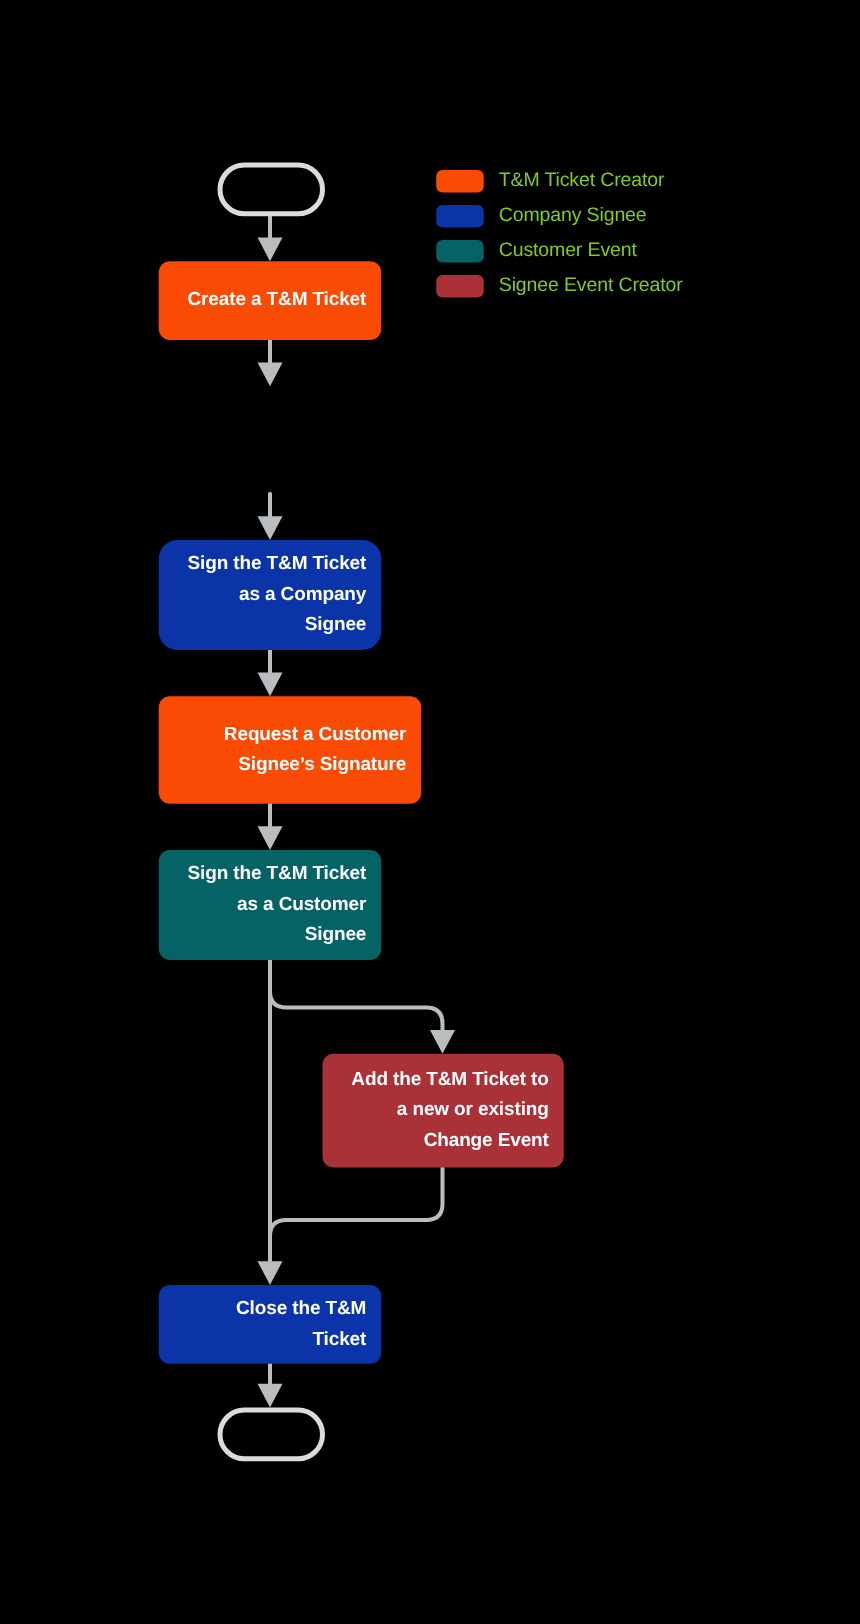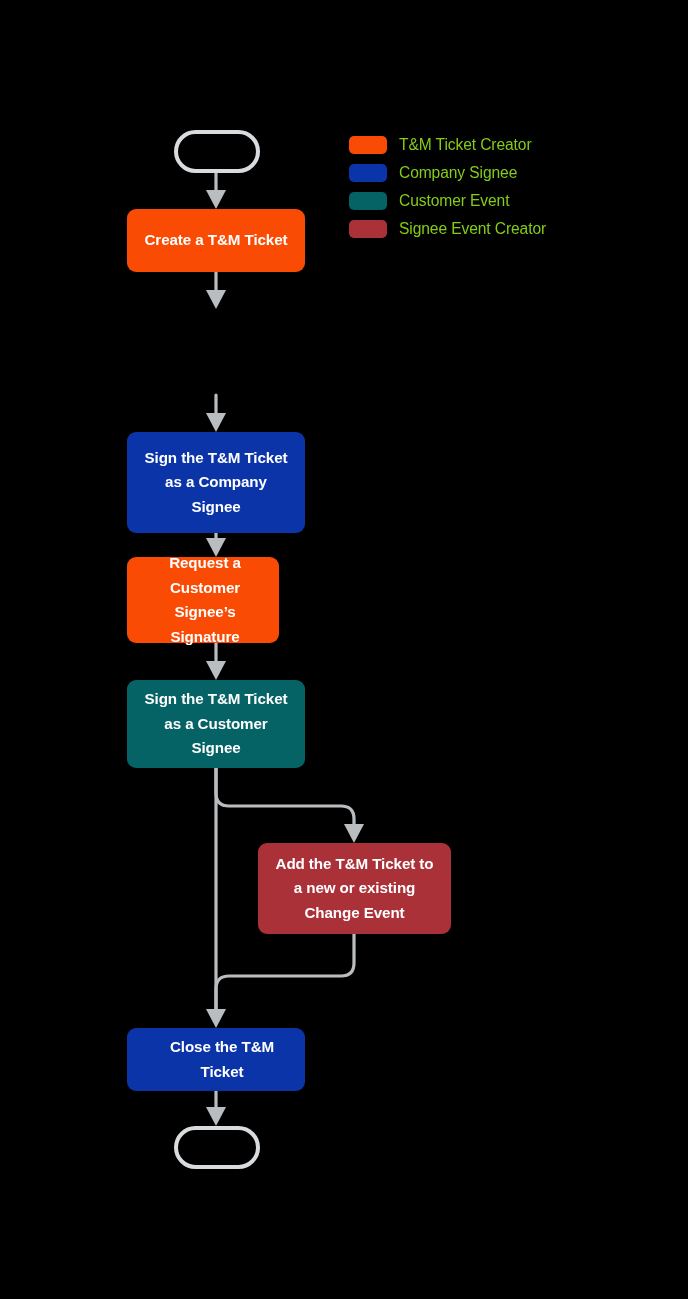--- a/index.html
+++ b/index.html
@@ -66,20 +66,21 @@
     color: #ffffff;
     font-weight: bold;
     font-size: 15.2px;
     line-height: 24.5px;
     letter-spacing: -0.1px;
     padding: 0 12px;
   }
   .node span {
     display: block;
     width: 100%;
+    text-align: right;
   }
 
   
   #legend {
     position: absolute;
     left: 349px;
     top: 131px;
     width: 300px;
   }
   .legend-row {
@@ -154,25 +155,25 @@
     </g>
   </svg>
 
   <div class="terminal" style="left:174px; top:130px; width:86px; height:43px;"></div>
 
   <div class="node" style="left:127px; top:209px; width:178px; height:63px; background:#fa4b05;">
     <span>Create a T&amp;M Ticket</span>
   </div>
 
 
-  <div class="node" style="left:127px; top:432px; width:178px; height:101px; background:#0b34a8;">
+  <div class="node" style="left:127px; top:432px; width:178px; height:88px; background:#0b34a8;border-radius:15px;">
     <span>Sign the T&amp;M Ticket as a Company Signee</span>
   </div>
 
-  <div class="node" style="left:127px; top:557px; width:152px; height:86px; background:#fa4b05;padding-left:16px;">
+  <div class="node" style="left:127px; top:557px; width:210px; height:86px; background:#fa4b05;padding-left:16px;">
     <span>Request a Customer Signee’s Signature</span>
   </div>
 
   <div class="node" style="left:127px; top:680px; width:178px; height:88px; background:#056265;">
     <span>Sign the T&amp;M Ticket as a Customer Signee</span>
   </div>
 
   <div class="node" style="left:258px; top:843px; width:193px; height:91px; background:#ab3138;">
     <span>Add the T&amp;M Ticket to a new or existing Change Event</span>
   </div>

